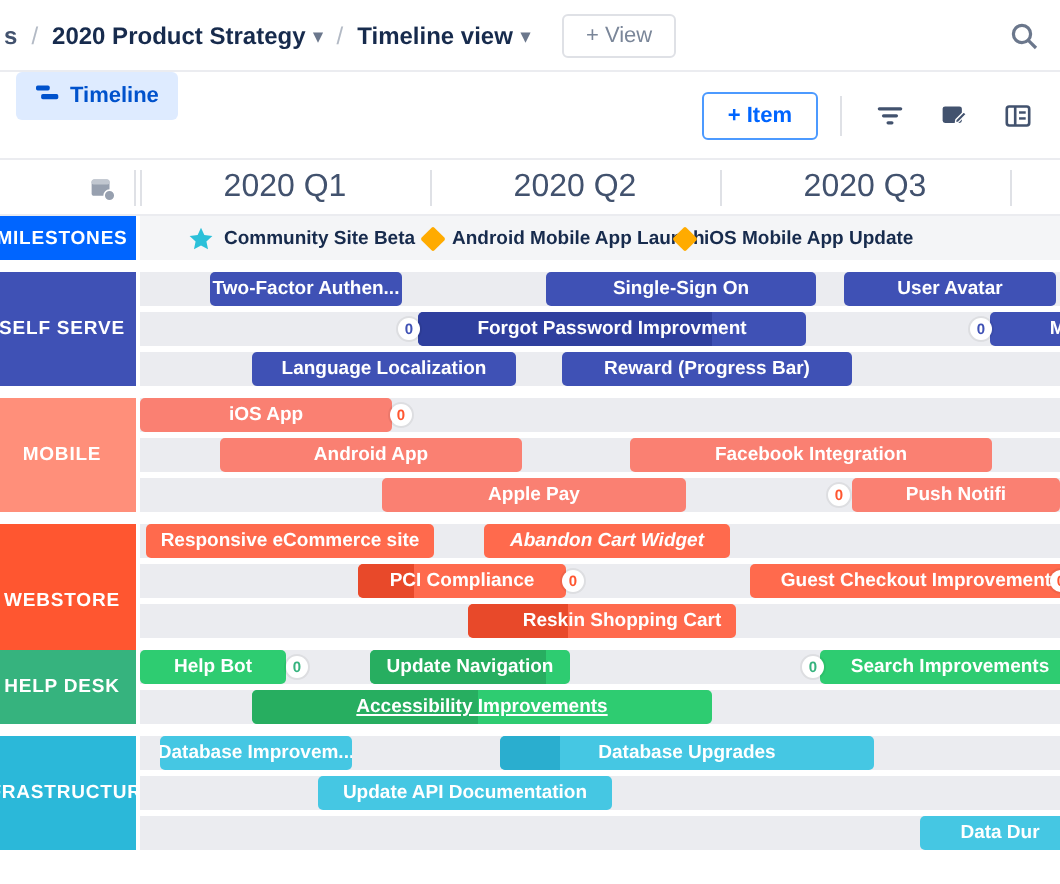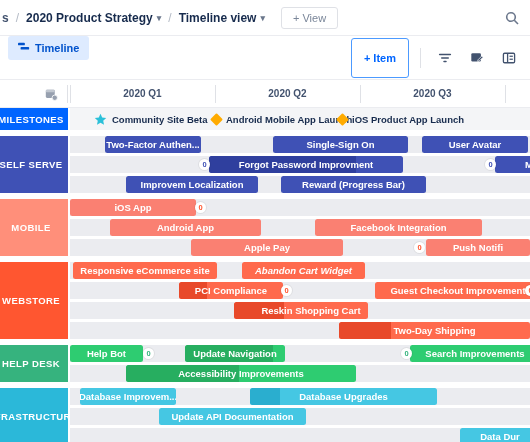--- a/index.html
+++ b/index.html
@@ -38,21 +38,21 @@
     height:44px; display:flex; align-items:flex-start;
     border-bottom:1px solid #ebecf0; background:#fff; position:relative;
   }
   .tl-chip{
     margin-left:8px; height:24px; padding:0 10px; border-radius:3px;
     background:#deebff; color:#0052cc; font-size:11px; font-weight:700;
     display:flex; align-items:center; gap:5px; cursor:pointer;
   }
   .tb-right{ position:absolute; right:8px; top:0; height:44px; display:flex; align-items:center; gap:0;}
   .item-btn{
-    height:40px; padding:0 12px; border:1px solid #4c9aff; border-radius:3px;
+    height:24px; padding:0 12px; border:1px solid #4c9aff; border-radius:3px;
     background:#fff; color:#0065ff; font-size:11px; font-weight:600;
     display:flex; align-items:center; cursor:pointer;
   }
   .vdiv{ width:1px; height:20px; background:#dfe1e6; margin:0 11px; }
   .tb-ico{ width:26px; height:26px; display:flex; align-items:center; justify-content:center; color:#42526e; cursor:pointer;}
 
   
   .tl-wrap{ position:relative; height:362px; background:#fff; overflow:hidden;}
   .tl-head{
     height:28px; position:relative; border-bottom:1px solid #ebecf0;
@@ -61,21 +61,21 @@
   .gear-cell{
     position:absolute; left:0; top:0; width:68px; height:28px;
     display:flex; align-items:center; justify-content:flex-end; padding-right:10px;
     color:#97a0af;
   }
   .gear-cell::after{
     content:""; position:absolute; right:0; top:5px; width:1px; height:18px; background:#dfe1e6;
   }
   .q-label{
     position:absolute; top:0; height:28px; line-height:28px;
-    text-align:center; font-size:10px; color:#42526e; font-weight:700;
+    text-align:center; font-size:16px; color:#42526e; font-weight:400;
   }
   .q-tick{ position:absolute; top:5px; width:1px; height:18px; background:#dfe1e6; }
 
   .rows{ position:relative; }
   .grp{ position:relative; margin-bottom:6px; }
   .grp-label{
     position:absolute; left:-6px; top:0; width:74px;
     display:flex; align-items:center; justify-content:center;
     color:#fff; font-size:9.5px; font-weight:700; letter-spacing:.4px;
     text-align:center; padding:0 3px; overflow:hidden; white-space:nowrap;
@@ -202,21 +202,21 @@
               <path d="M12 1.5l3.1 6.9 7.4.8-5.5 5 1.5 7.3L12 17.9 5.5 21.5 7 14.2 1.5 9.2l7.4-.8z"></path>
             </svg>
             <span>Community Site Beta</span>
           </div>
           <div class="milestone" style="left: 142px;">
             <span class="diamond" style="background:#ffab00"></span>
             <span>Android Mobile App Launch</span>
           </div>
           <div class="milestone" style="left: 268px;">
             <span class="diamond" style="background:#ffab00"></span>
-            <span>iOS Product App Launch</span>
+            <span>iOS Mobile App Update</span>
           </div>
         </div>
       </div>
       <div class="grp">
         <div class="grp-label" style="height: 57px; background: rgb(63, 81, 181);">SELF SERVE</div>
         <div class="lane">
           <div class="bar" style="left: 35px; width: 96px; background: rgb(63, 81, 181);">
             <span class="lbl" style="position: relative; text-align: center;">Two-Factor Authen...</span>
           </div>
           <div class="bar" style="left: 203px; width: 135px; background: rgb(63, 81, 181);">
@@ -232,40 +232,40 @@
             <span class="lbl" style="position: relative;">Forgot Password Improvment</span>
           </div>
           <div class="bar" style="left: 425px; width: 92px; background: rgb(63, 81, 181);">
             <span class="lbl" style="position: relative;">Multi-A</span>
           </div>
           <div class="dep" style="left: 129px; color: rgb(63, 81, 181);">0</div>
           <div class="dep" style="left: 415px; color: rgb(63, 81, 181);">0</div>
         </div>
         <div class="lane">
           <div class="bar" style="left: 56px; width: 132px; background: rgb(63, 81, 181);">
-            <span class="lbl" style="position: relative;">Improvem Localization</span>
+            <span class="lbl" style="position: relative;">Language Localization</span>
           </div>
           <div class="bar" style="left: 211px; width: 145px; background: rgb(63, 81, 181);">
             <span class="lbl" style="position: relative;">Reward (Progress Bar)</span>
           </div>
         </div>
       </div>
       <div class="grp">
         <div class="grp-label" style="height: 57px; background: rgb(255, 143, 122);">MOBILE</div>
         <div class="lane">
           <div class="bar" style="left: 0px; width: 126px; background: rgb(250, 128, 114);">
             <span class="lbl" style="position: relative;">iOS App</span>
           </div>
           <div class="dep" style="left: 125px; color: rgb(255, 86, 48);">0</div>
         </div>
         <div class="lane">
           <div class="bar" style="left: 40px; width: 151px; background: rgb(250, 128, 114);">
             <span class="lbl" style="position: relative;">Android App</span>
           </div>
-          <div class="bar" style="left: 245px; width: 167px; background: rgb(250, 128, 114);">
+          <div class="bar" style="left: 245px; width: 181px; background: rgb(250, 128, 114);">
             <span class="lbl" style="position: relative;">Facebook Integration</span>
           </div>
         </div>
         <div class="lane">
           <div class="bar" style="left: 121px; width: 152px; background: rgb(250, 128, 114);">
             <span class="lbl" style="position: relative;">Apple Pay</span>
           </div>
           <div class="bar" style="left: 356px; width: 104px; background: rgb(250, 128, 114);">
             <span class="lbl" style="position: relative;">Push Notifi</span>
           </div>
@@ -292,47 +292,41 @@
           </div>
           <div class="dep" style="left: 211px; color: rgb(255, 86, 48);">0</div>
           <div class="dep" style="left: 455px; color: rgb(255, 86, 48);">0</div>
         </div>
         <div class="lane">
           <div class="bar" style="left: 164px; width: 134px; background: rgb(255, 106, 77);">
             <div class="fill" style="width: 37%; background: rgb(232, 73, 42);"></div>
             <span class="lbl" style="position: relative; margin-left: 20px;">Reskin Shopping Cart</span>
           </div>
         </div>
-        <div class="lane">
-          <div class="bar" style="left: 269px; width: 191px; background: rgb(255, 106, 77);">
-            <div class="fill" style="width: 27%; background: rgb(232, 73, 42);"></div>
-            <span class="lbl" style="position: relative;">Two-Day Shipping</span>
-          </div>
-        </div>
       </div>
       <div class="grp">
         <div class="grp-label" style="height: 37px; background: rgb(54, 179, 126);">HELP DESK</div>
         <div class="lane">
           <div class="bar" style="left: 0px; width: 73px; background: rgb(46, 204, 113);">
             <span class="lbl" style="position: relative;">Help Bot</span>
           </div>
           <div class="bar" style="left: 115px; width: 100px; background: rgb(46, 204, 113);">
             <div class="fill" style="width: 88%; background: rgb(39, 174, 96);"></div>
             <span class="lbl" style="position: relative;">Update Navigation</span>
           </div>
           <div class="bar" style="left: 340px; width: 130px; background: rgb(46, 204, 113);">
             <span class="lbl" style="position: relative;">Search Improvements</span>
           </div>
           <div class="dep" style="left: 73px; color: rgb(54, 179, 126);">0</div>
           <div class="dep" style="left: 331px; color: rgb(54, 179, 126);">0</div>
         </div>
         <div class="lane">
           <div class="bar" style="left: 56px; width: 230px; background: rgb(46, 204, 113);">
             <div class="fill" style="width: 49%; background: rgb(39, 174, 96);"></div>
-            <span class="lbl" style="position: relative;">Accessibility Improvements</span>
+            <span class="lbl" style="position: relative; text-decoration: underline;">Accessibility Improvements</span>
           </div>
         </div>
       </div>
       <div class="grp">
         <div class="grp-label" style="height: 57px; background: rgb(43, 184, 217);">INFRASTRUCTURE</div>
         <div class="lane">
           <div class="bar" style="left: 10px; width: 96px; background: rgb(69, 199, 227);">
             <span class="lbl" style="position: relative;">Database Improvem...</span>
           </div>
           <div class="bar" style="left: 180px; width: 187px; background: rgb(69, 199, 227);">

